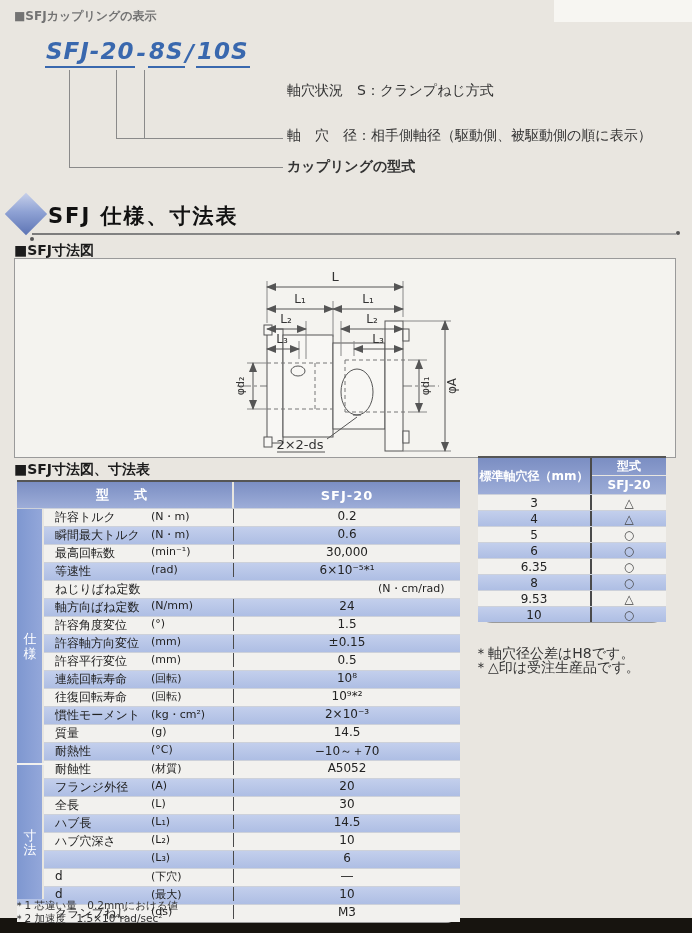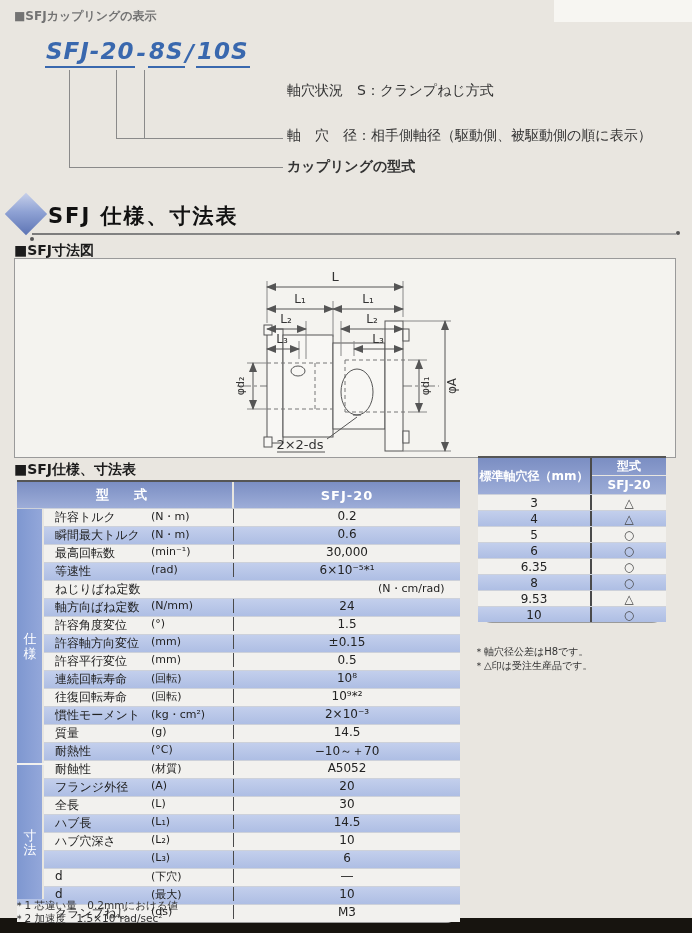--- a/index.html
+++ b/index.html
@@ -39,21 +39,21 @@
      font-size:13px;letter-spacing:14px;border-right:2px solid #e8e6e0;}
   .bt-head{display:flex;height:36px;background:linear-gradient(180deg,#7b8ec3,#9dadd8);color:#fff;font-size:12px;font-weight:bold;border-top:2px solid #555;}
   .bt-head .bh1{width:112px;display:flex;align-items:center;justify-content:center;border-right:2px solid #4a4a4a;}
   .bt-head .bh2{flex:1;display:flex;flex-direction:column;}
   .bt-head .bh2 span{height:17px;display:flex;align-items:center;justify-content:center;}
   .bt-head .bh2 .bh2a{border-bottom:1px solid #e8e6e0;}
   .brow{display:flex;height:15px;align-items:stretch;border-top:1px solid #cdd1da;font-size:12px;background:#f2f1ee;}
   .brow.alt{background:linear-gradient(180deg,#c3cfec,#aebee4);}
   .b-size{width:112px;display:flex;align-items:center;justify-content:center;border-right:2px solid #4a4a4a;}
   .b-mark{flex:1;display:flex;align-items:center;justify-content:center;color:#444;}
-  .note{font-size:10px;color:#333;}
+  .note{font-size:14px;color:#333;}
   .foot{font-size:10.5px;color:#333;}
   .bottom-bar{background:#17140f;}
   .corner{background:#f7f6f2;}
   svg text{font-family:"DejaVu Sans","Liberation Sans",sans-serif;}
 </style>
 </head>
 <body>
 
 <div id="page">
 
@@ -153,21 +153,21 @@
       <line x1="388" y1="192" x2="436" y2="192" stroke="#888"></line>
       <line x1="430" y1="62" x2="430" y2="192" stroke="#555" marker-start="url(#arr)" marker-end="url(#arr)"></line>
       <text x="441" y="127" font-size="12" fill="#333" text-anchor="middle" transform="rotate(-90 441 127)">φA</text>
 
       <line x1="312" y1="180" x2="342" y2="158" stroke="#555"></line>
       <text x="285" y="190" font-size="13" fill="#333" text-anchor="middle">2×2-ds</text>
       <line x1="262" y1="193" x2="310" y2="193" stroke="#555"></line>
     </svg>
   </div>
 
-  <div class="abs tbl-label" style="left:14px;top:461px;">■SFJ仕様、寸法表</div>
+  <div class="abs tbl-label" style="left:14px;top:461px;">■SFJ寸法図、寸法表</div>
   <div class="abs sp-table" style="left:17px;top:480px;width:443px;">
     <div class="sp-head">
       <div class="h1">型　式</div>
       <div class="h2">SFJ-20</div>
     </div>
     <div class="sp-body">
 
       <div class="group-col" style="top:1px;height:254px;">仕様</div>
       <div class="group-col" style="top:257px;height:134px;">寸法</div>
     <div class="srow">

